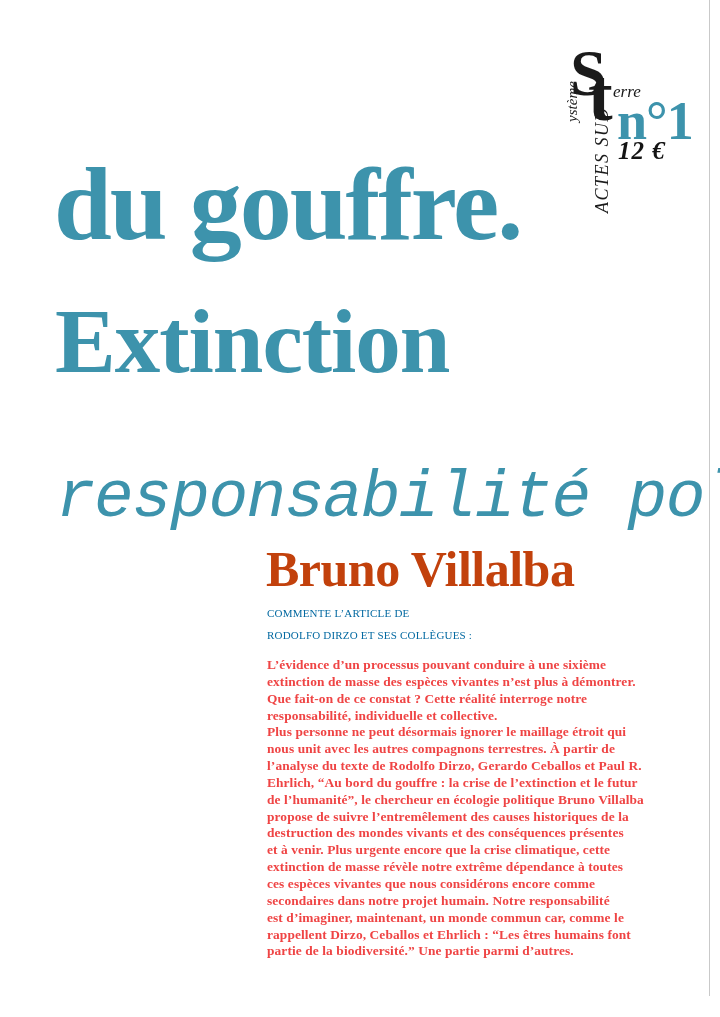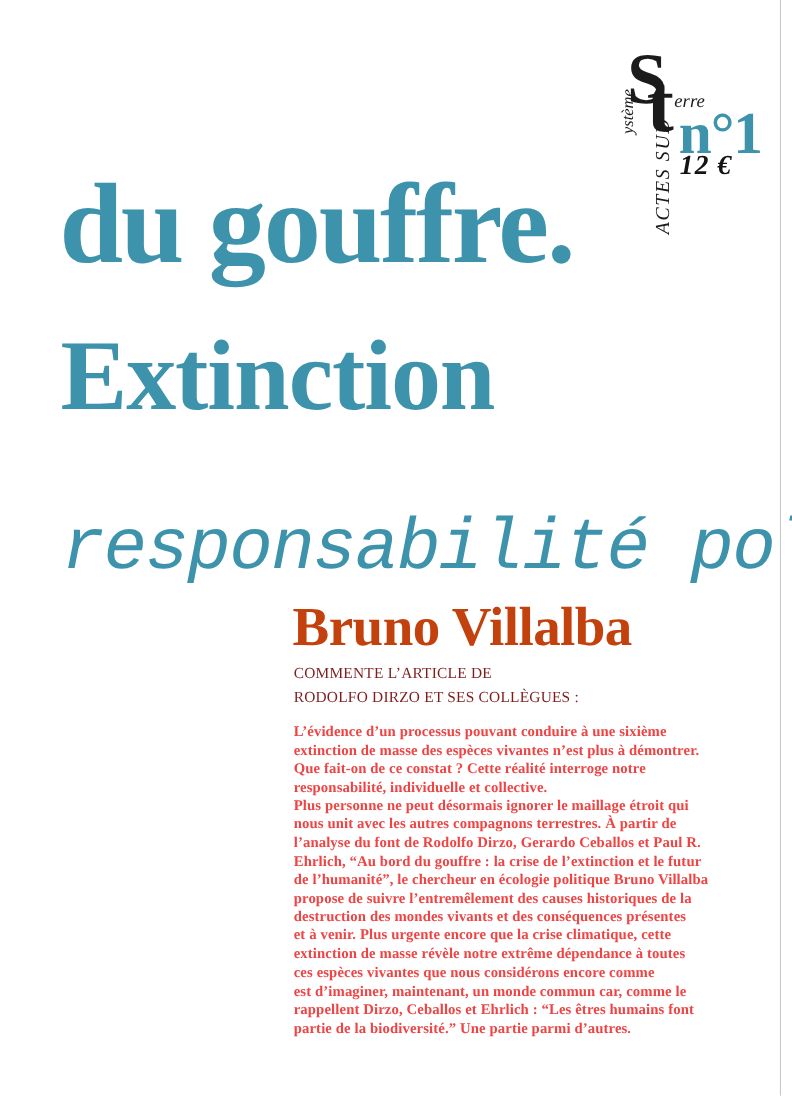--- a/index.html
+++ b/index.html
@@ -28,21 +28,21 @@
     letter-spacing: -1.5px;
     font-family: Liberation Mono, monospace;
   }
 
   
   .author {
     font-size: 50px; line-height: 1; font-weight: bold; color: #c2410c;
     letter-spacing: -0.5px;
   }
   .kicker {
-    font-size: 14px; line-height: 22px; color: #7f1d1d;
+    font-size: 11px; line-height: 22px; color: #0369a1;
     letter-spacing: 0.2px;
   }
   .body-text {
     font-size: 13.4px; line-height: 16.85px; font-weight: bold; color: #ef4444;
     letter-spacing: 0.1px;
   }
 
   
   .logo-letter { font-weight: bold; color: #1b1b1b; line-height: 1; }
   .logo-s { font-size: 66px; }
@@ -86,26 +86,27 @@
     <div>RODOLFO DIRZO ET SES COLLÈGUES :</div>
   </div>
 
   <div class="abs body-text" style="left:267px; top:657px;">
     <div>L’évidence d’un processus pouvant conduire à une sixième</div>
     <div>extinction de masse des espèces vivantes n’est plus à démontrer.</div>
     <div>Que fait-on de ce constat ? Cette réalité interroge notre</div>
     <div>responsabilité, individuelle et collective.</div>
     <div>Plus personne ne peut désormais ignorer le maillage étroit qui</div>
     <div>nous unit avec les autres compagnons terrestres. À partir de</div>
-    <div>l’analyse du font de Rodolfo Dirzo, Gerardo Ceballos et Paul R.</div>
+    <div>l’analyse du texte de Rodolfo Dirzo, Gerardo Ceballos et Paul R.</div>
     <div>Ehrlich, “Au bord du gouffre : la crise de l’extinction et le futur</div>
     <div>de l’humanité”, le chercheur en écologie politique Bruno Villalba</div>
     <div>propose de suivre l’entremêlement des causes historiques de la</div>
     <div>destruction des mondes vivants et des conséquences présentes</div>
     <div>et à venir. Plus urgente encore que la crise climatique, cette</div>
     <div>extinction de masse révèle notre extrême dépendance à toutes</div>
     <div>ces espèces vivantes que nous considérons encore comme</div>
+    <div>secondaires dans notre projet humain. Notre responsabilité</div>
     <div>est d’imaginer, maintenant, un monde commun car, comme le</div>
     <div>rappellent Dirzo, Ceballos et Ehrlich : “Les êtres humains font</div>
     <div>partie de la biodiversité.” Une partie parmi d’autres.</div>
   </div>
 
 </div>
 
 </body></html>

